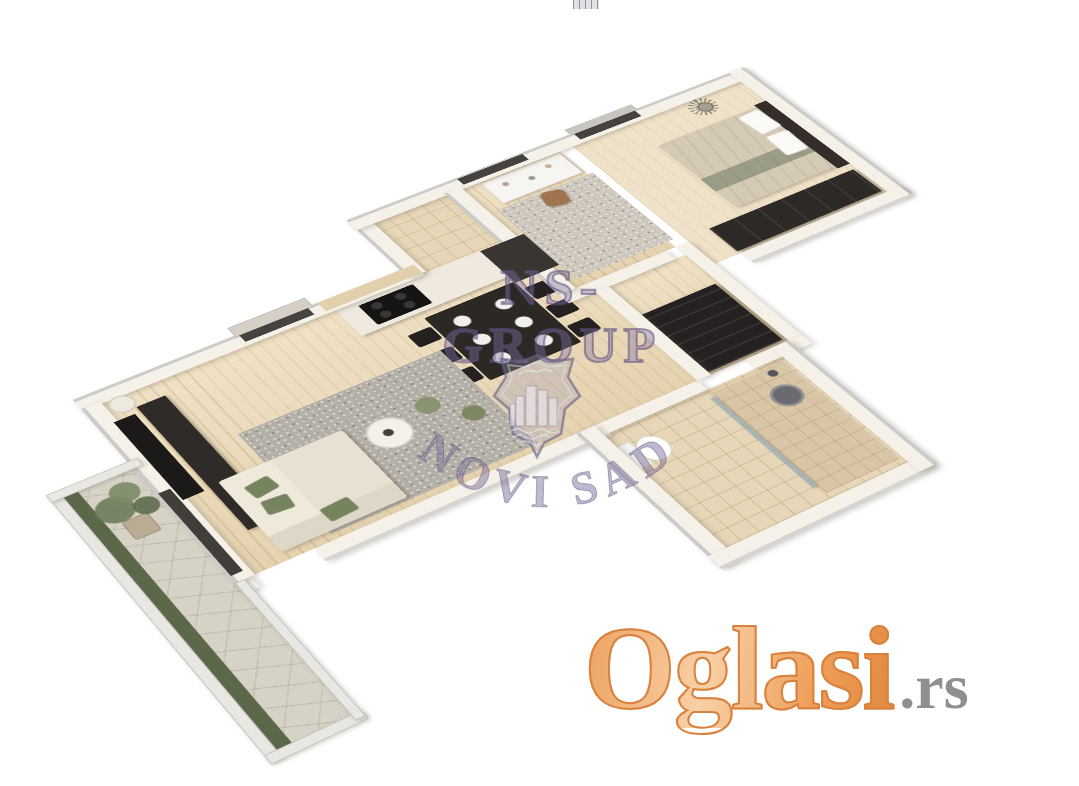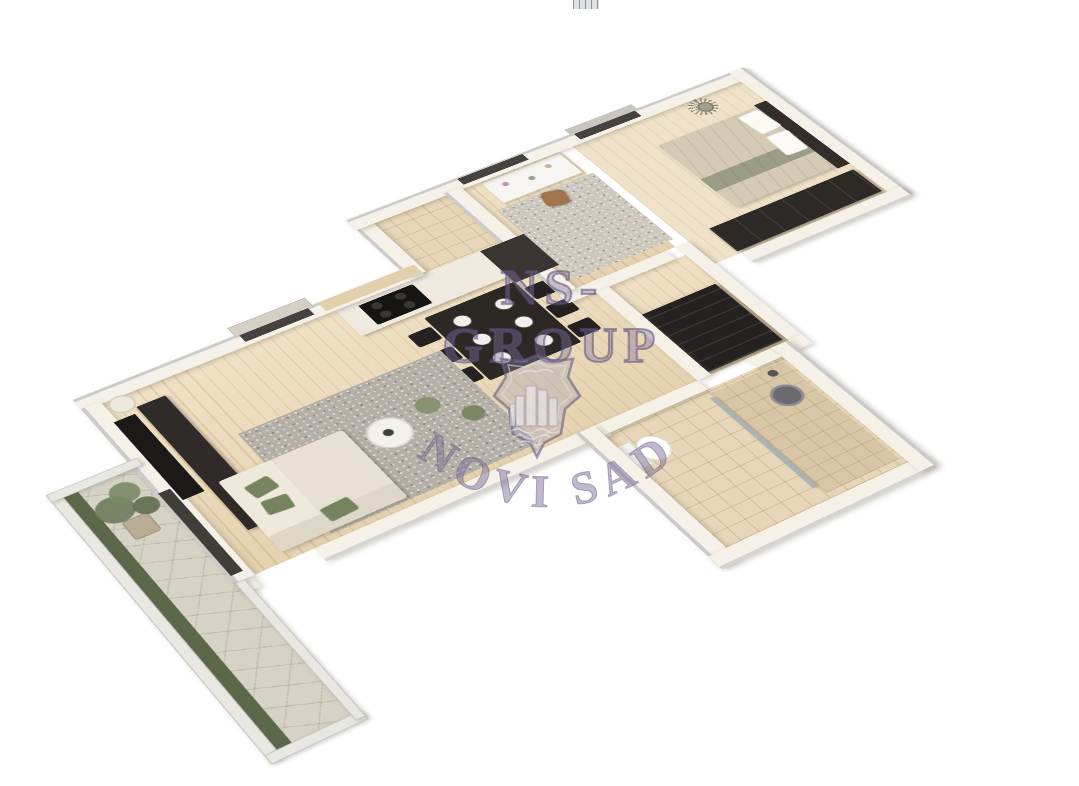--- a/index.html
+++ b/index.html
@@ -208,14 +208,18 @@
 
   <svg class="abs wm-svg" style="left:398px;top:410px;" width="300" height="140" viewBox="0 0 300 140">
     <defs>
         <path id="arcPath" d="M 10 38 Q 150 156 290 38" fill="none"></path>
       </defs>
     <text font-family="Liberation Serif, serif" font-weight="700" font-size="46" fill="rgba(122,106,152,0.48)" stroke="rgba(84,72,116,0.4)" stroke-width="1" letter-spacing="8">
       <textPath href="#arcPath" startOffset="50%" text-anchor="middle">NOVI SAD</textPath>
     </text>
   </svg>
 
+  <div class="abs logo">
+    <span class="logo-brand">Oglasi</span>
+    <span class="logo-tld">.rs</span>
+  </div>
 
 </div>
 
 </body></html>

